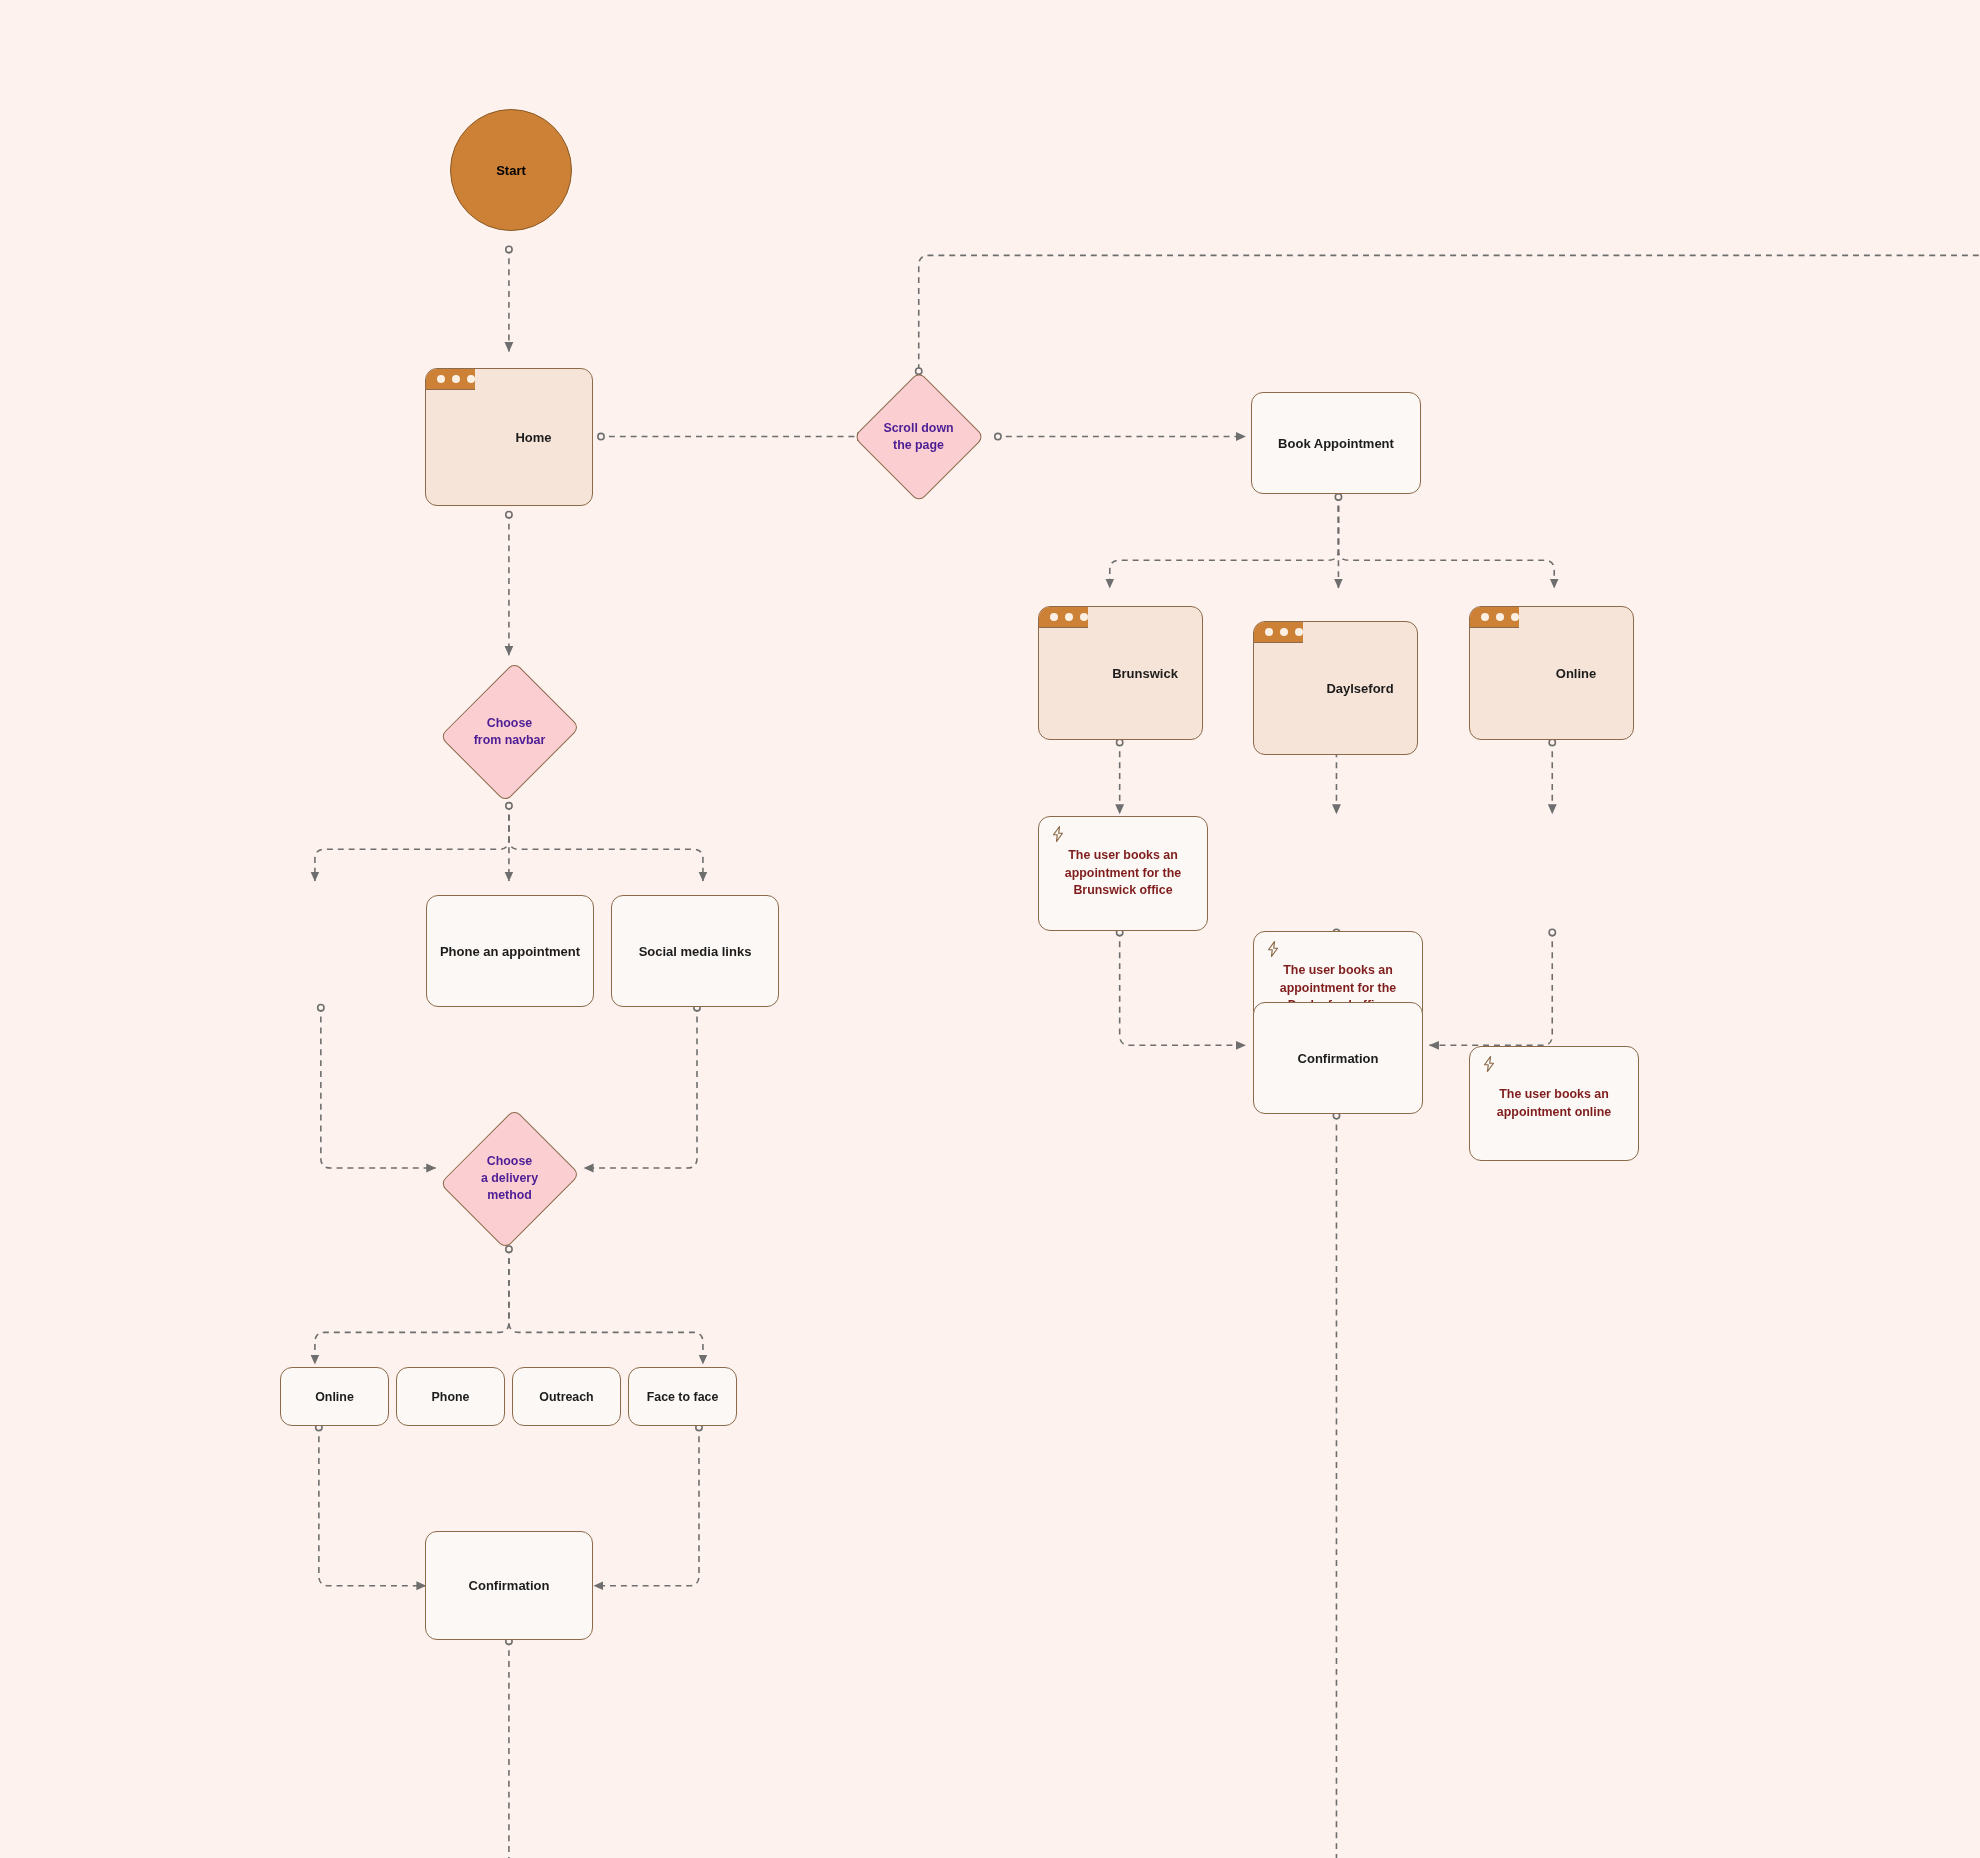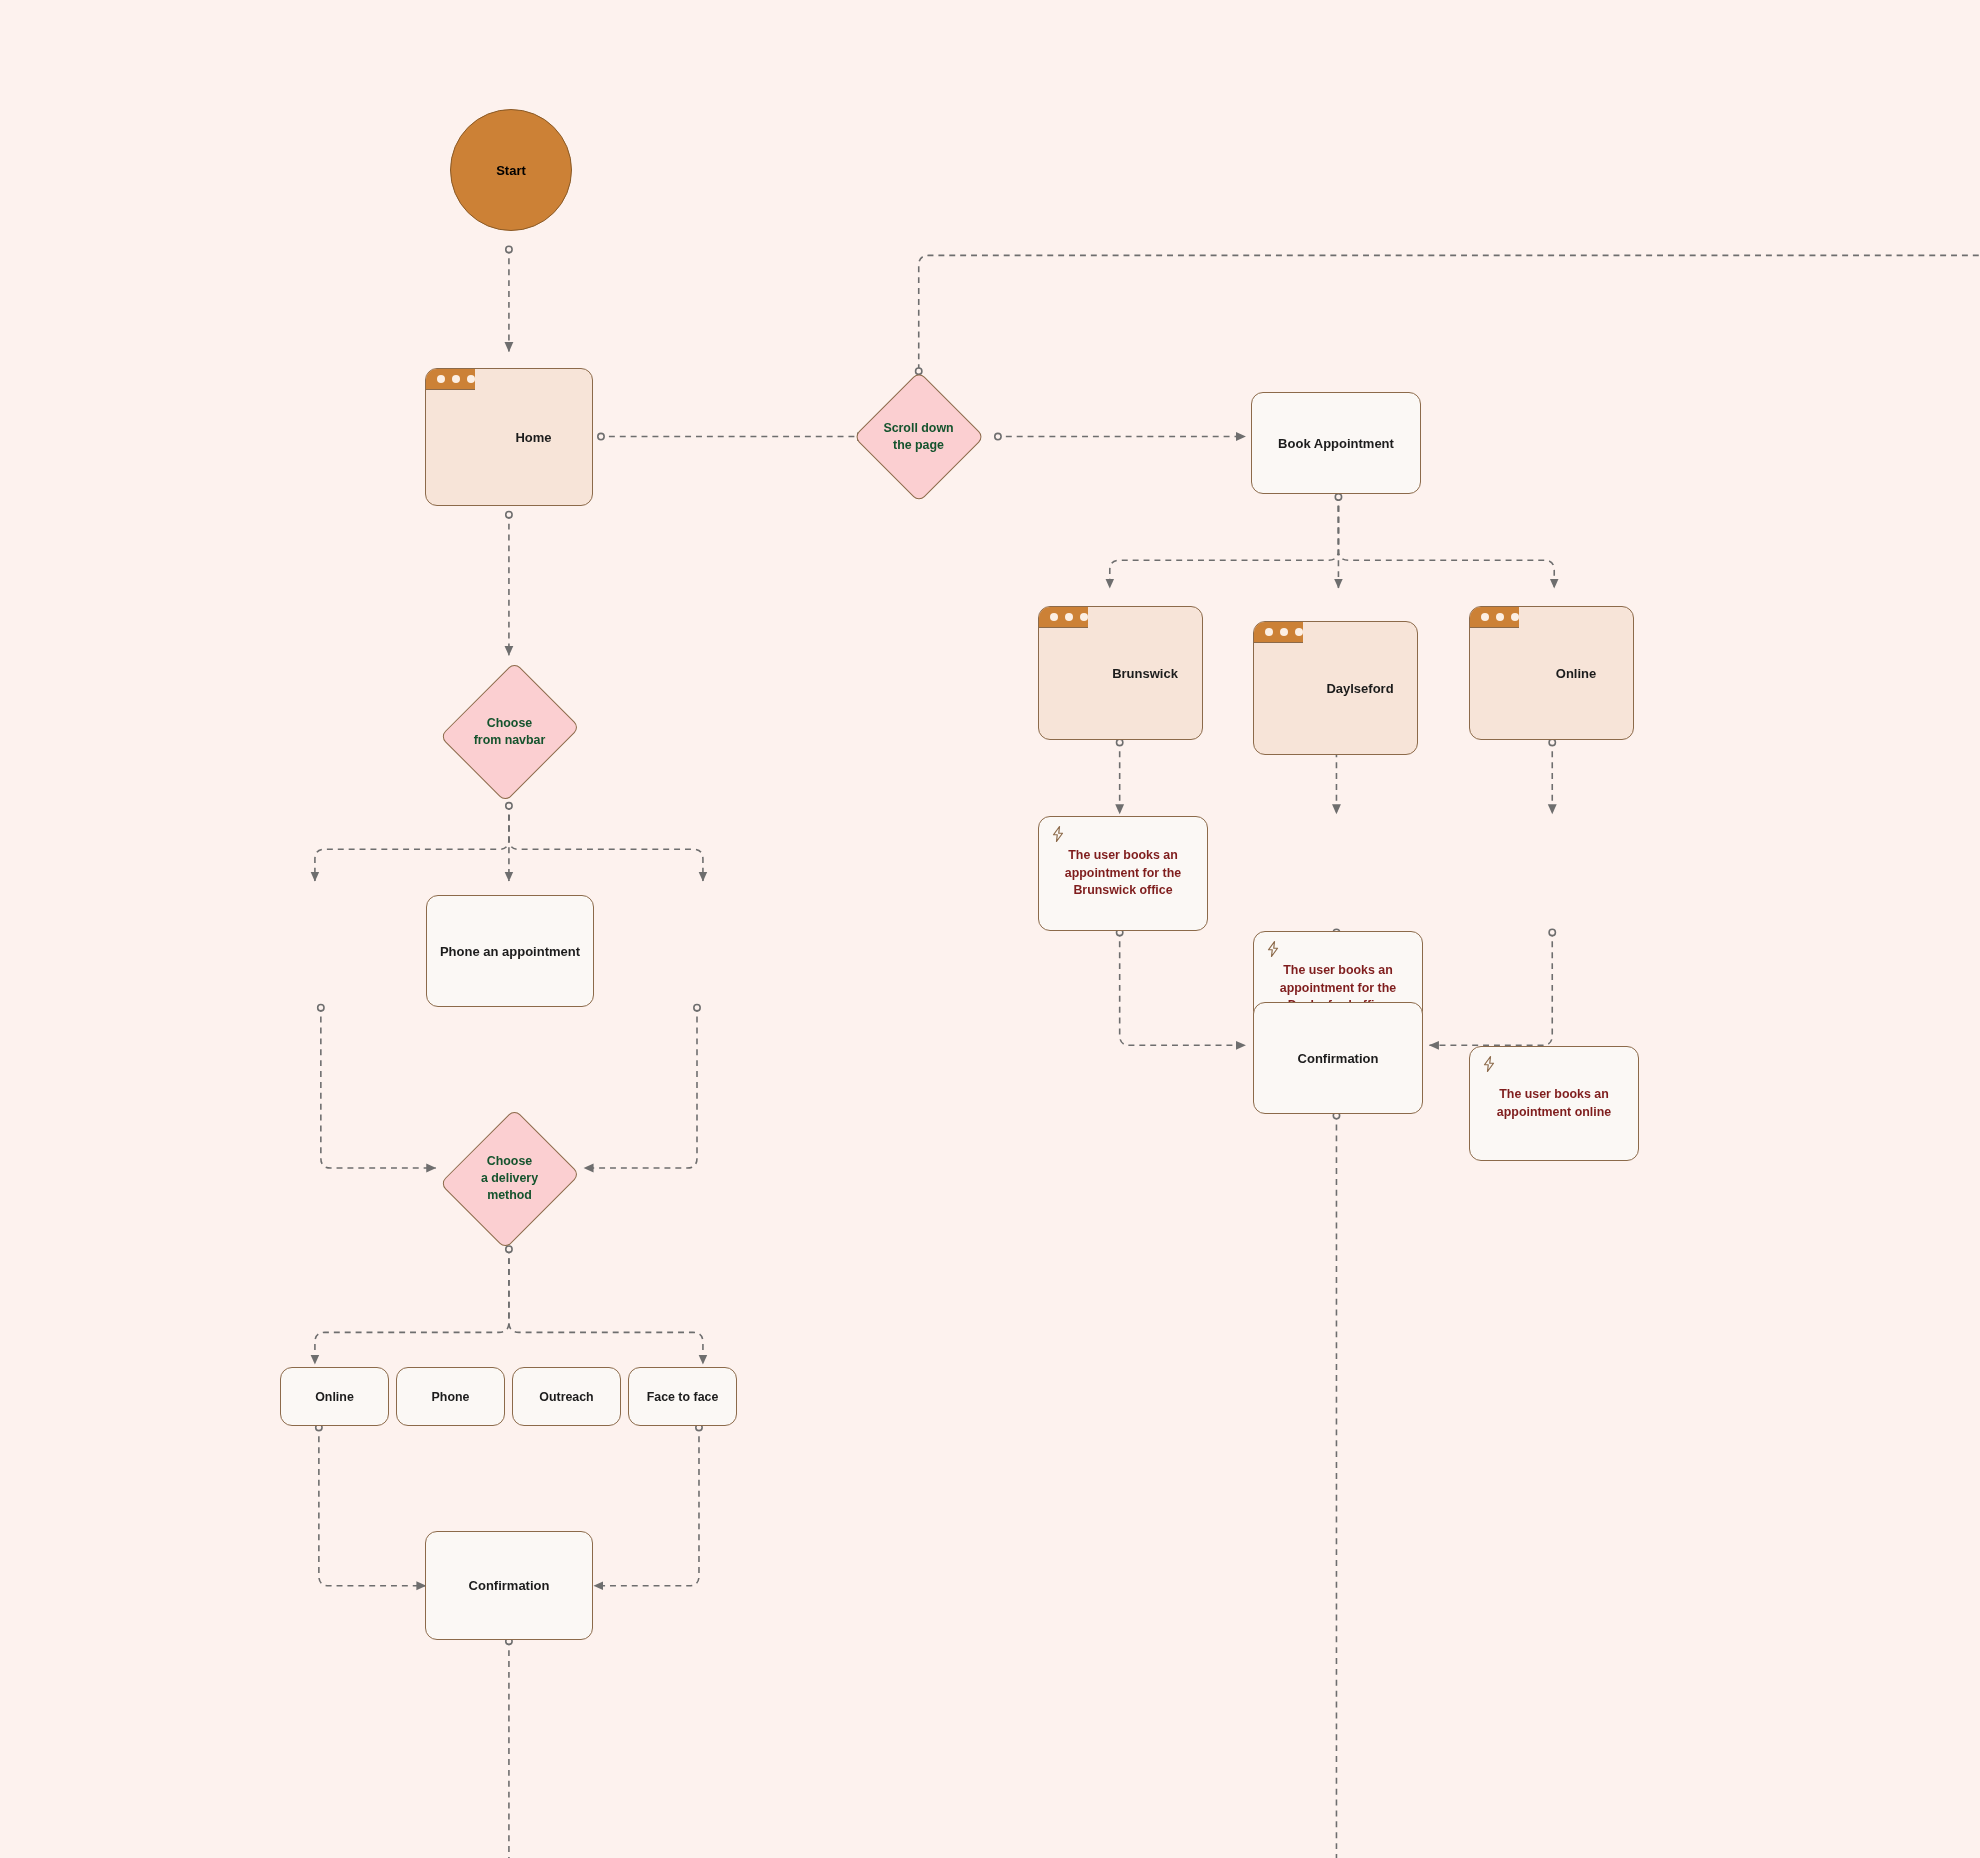--- a/index.html
+++ b/index.html
@@ -93,21 +93,21 @@
     background: #FBCFD1;
     border: 1.4px solid #8C6A4A;
     border-radius: 8px;
   }
   .diamond-label {
     position: relative;
     z-index: 2;
     text-align: center;
     font-size: 12.4px;
     font-weight: 700;
-    color: #14532d;
+    color: #4c1d95;
     line-height: 1.35;
     white-space: pre-line;
   }
 
   
   .card {
     border-radius: 12px;
     border: 1.4px solid #8C6A4A;
     background: #FBF8F5;
     display: flex;
@@ -307,20 +307,23 @@
     <div class="diamond-shape"></div>
     <div class="diamond-label">Choose
 from navbar</div>
   </div>
 
 
   <div class="node card" style="left:426px; top:895px; width:168px; height:112px;">
     <span>Phone an appointment</span>
   </div>
 
+  <div class="node card" style="left:611px; top:895px; width:168px; height:112px;">
+    <span>Social media links</span>
+  </div>
 
   <div class="node diamond-wrap" style="left:445px; top:1105px; width:129px; height:147px;">
     <div class="diamond-shape"></div>
     <div class="diamond-label">Choose
 a delivery
 method</div>
   </div>
 
   <div class="node card small-label" style="left:280px; top:1367px; width:109px; height:59px;">
     <span>Online</span>

